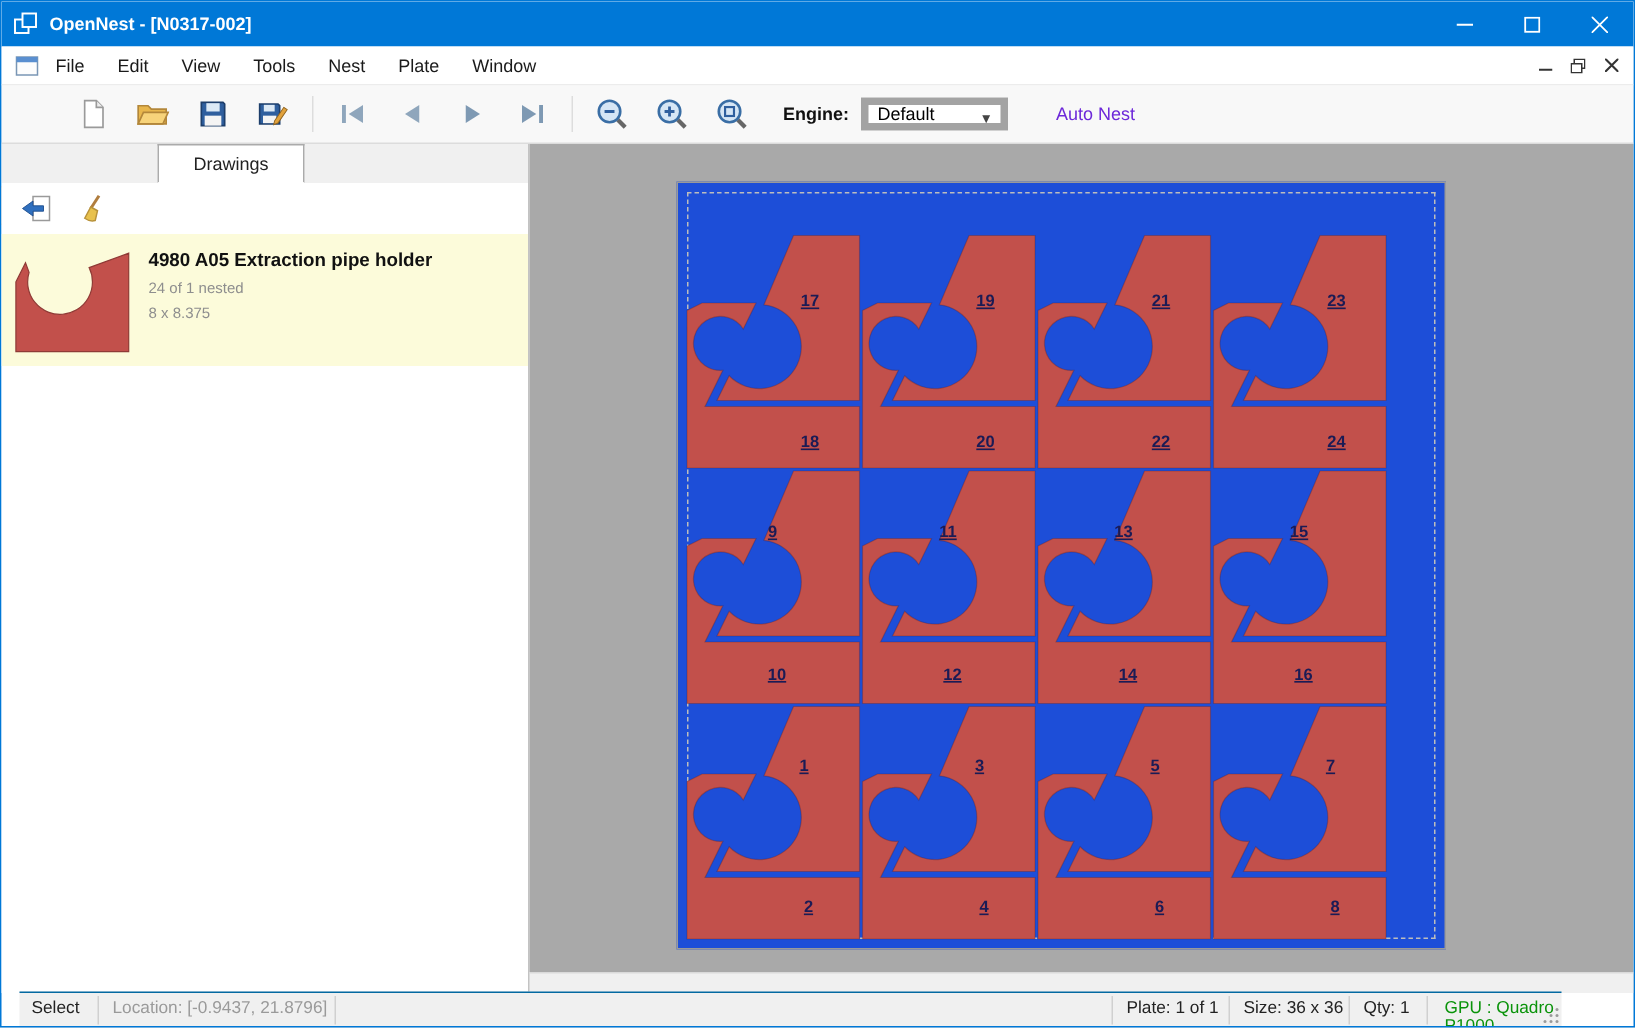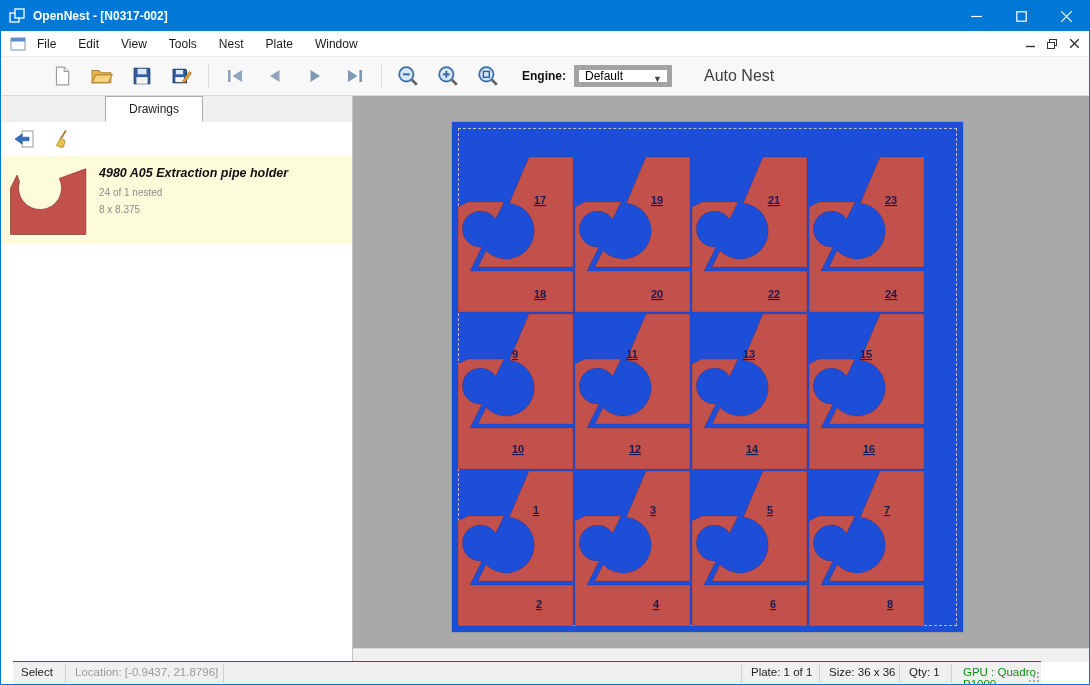--- a/index.html
+++ b/index.html
@@ -20,36 +20,36 @@
   .mdi-controls { margin-left:auto; display:flex; align-items:center; margin-right:4px; }
   .mdi-btn { width:22px; height:20px; display:flex; align-items:center; justify-content:center; color:#333; font-size:10px; }
 
   
   .toolbar { position:absolute; left:0; top:56px; width:100%; height:39px; background:#f8f8f8; border-bottom:1px solid #dcdcdc; display:flex; align-items:center;padding-left:41px; }
   .tbtn { width:34px; height:30px; display:flex; align-items:center; justify-content:center; margin:0 3px; }
   .tsep { width:1px; height:24px; background:#dddddd; margin:0 6px; }
   .engine-label { font-weight:bold; font-size:12px; margin:0 8px 0 14px; color:#111; }
   .combo { width:98px; height:22px; border:5px solid #a3a3a3; background:#fff; display:flex; align-items:center; font-size:12px; padding-left:6px; position:relative; }
   .combo .arrow { position:absolute; right:5px; top:4px; font-size:9px; color:#444; }
-  .autonest { font-size:16px; color:#404040; margin-left:26px; padding:4px 6px; }
+  .autonest { font-size:12px; color:#6d28d9; margin-left:26px; padding:4px 6px; }
 
   
   .main { position:absolute; left:0; top:95px; width:1088px; height:566px; }
   .sidebar { position:absolute; left:0; top:0; width:352px; height:566px; background:#fff; border-right:1px solid #c3c3c3; }
   .tabstrip { position:absolute; left:0; top:0; width:100%; height:26px; background:#f0f0f0; display:flex; }
   .tab { height:26px; display:flex; align-items:center; justify-content:center; font-size:12px; border:1px solid #ababab; background:#f2f2f2; color:#222; }
   .tab.plates { width:104px; border-right:none;margin-top:28px; }
   .tab.active { background:#fff; border-bottom:1px solid #fff; width:98px; }
   .side-body { position:absolute; left:0; top:26px; width:351px; height:540px; background:#fff; }
   .side-toolbar { height:34px; display:flex; align-items:center; padding-left:8px; }
   .sbtn { width:30px; height:26px; display:flex; align-items:center; justify-content:center; margin-right:8px; }
   .drawing-item { position:relative; width:351px; height:88px; background:#fcfbda; display:flex; padding:8px 6px; }
   .thumb { width:84px; height:72px; flex:0 0 84px; }
   .item-text { margin-left:8px; padding-top:2px; }
-  .item-title { font-size:12.5px; font-weight:bold; color:#111; margin-bottom:4px;font-style:italic; }
+  .item-title { font-size:12.5px; font-weight:bold; color:#111; margin-bottom:4px; }
   .item-sub { font-size:10px; color:#8e8e8e; line-height:17px; }
 
   .canvas { position:absolute; left:352px; top:0; width:736px; height:566px; background:#a9a9a9; }
   .plate { position:absolute; left:98px; top:25px; width:513px; height:512px; background:#1d4ed8; border:1px solid #9a9a9a; }
   .plate-margin { position:absolute; left:6px; top:6px; width:499px; height:498px; border:1px dashed #bdbdbd; }
   .hscroll { position:absolute; left:0; bottom:0; width:736px; height:14px; background:#f0f0f0; border-top:1px solid #dadada; }
 
   
   .statusbar { position:absolute; left:12px; bottom:0; width:1028px; height:23px; background:#f0f0f0; border-top:1px solid #0369a1; font-size:11.5px; color:#222; }
   .scell { position:absolute; top:4px; }

